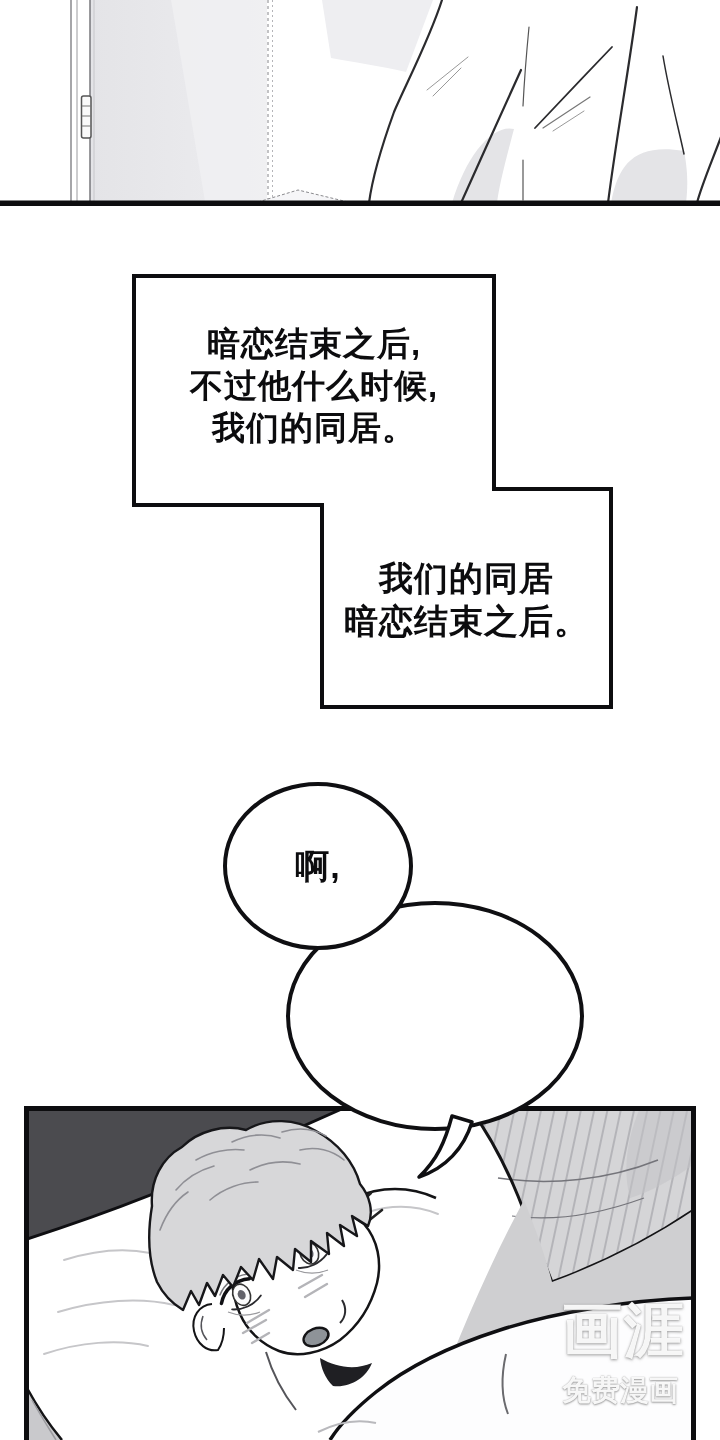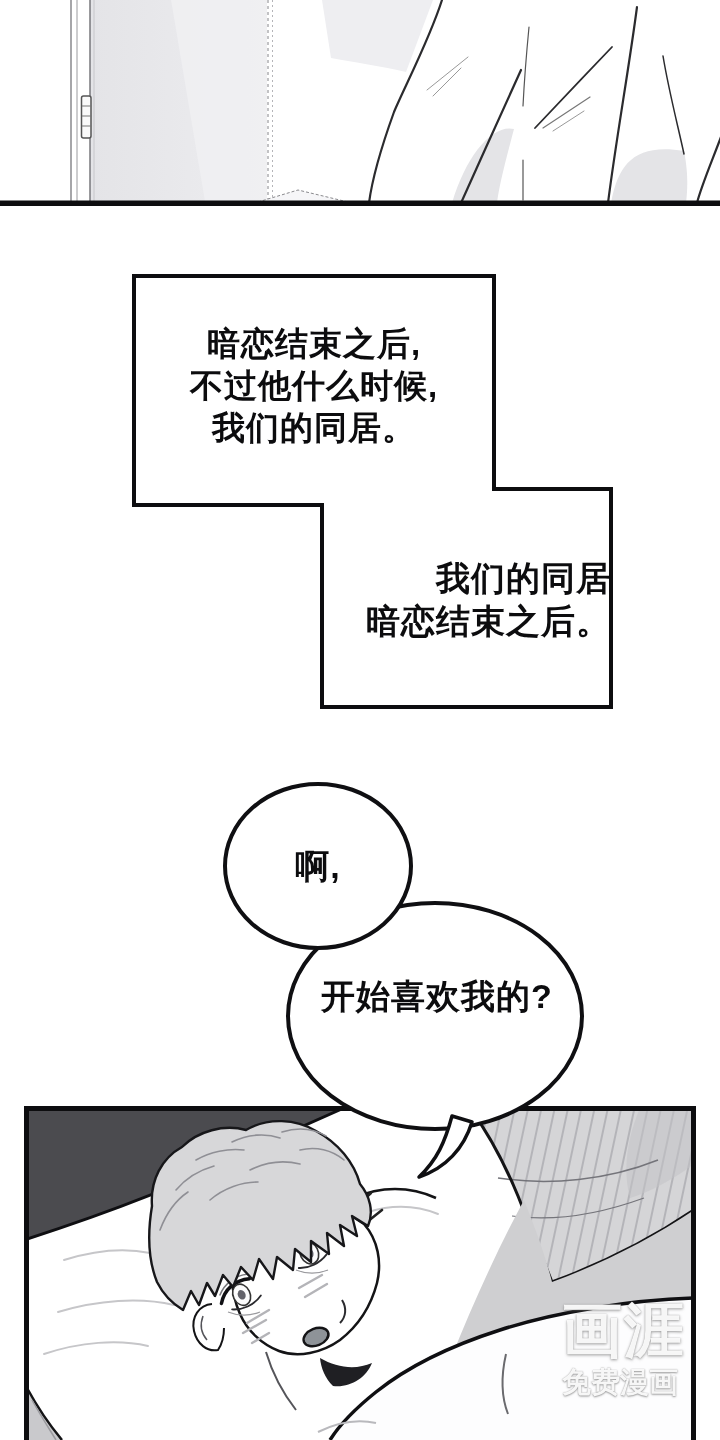--- a/index.html
+++ b/index.html
@@ -7,21 +7,21 @@
         font-family:"Liberation Sans","DejaVu Sans",sans-serif;}
   #art{position:absolute;left:0;top:0;}
   .txt{position:absolute;color:#0c0c0e;font-weight:bold;text-align:center;}
   .cap{font-size:33px;line-height:42px;letter-spacing:1px;}
   .bub{font-size:34px;line-height:43px;letter-spacing:1px;}
   .line{display:block;}
   #watermark{position:absolute;left:562px;top:1300px;width:150px;text-align:left;pointer-events:none;}
   #wm-logo{font-size:60px;line-height:62px;font-weight:800;color:rgba(255,255,255,.93);
            letter-spacing:2px;text-shadow:0 1px 3px rgba(100,100,100,.6),0 0 1px rgba(140,140,140,.8);}
   #wm-tag{font-size:29px;line-height:32px;font-weight:700;color:rgba(255,255,255,.93);
-          text-shadow:0 1px 2px rgba(100,100,100,.6),0 0 1px rgba(140,140,140,.8);margin-top:4px;}
+          text-shadow:0 1px 2px rgba(100,100,100,.6),0 0 1px rgba(140,140,140,.8);margin-top:12px;}
 </style>
 </head>
 <body>
 
 <div id="page">
 
 <svg id="art" width="720" height="1440" viewBox="0 0 720 1440">
   <defs>
     <linearGradient id="doorG" x1="0" y1="0" x2="1" y2="0">
       <stop offset="0" stop-color="#e4e4e7"></stop>
@@ -178,31 +178,30 @@
     <ellipse cx="318" cy="866" rx="93" ry="82" fill="#ffffff" stroke="#0f0f12" stroke-width="4"></ellipse>
   </g>
 </svg>
 
 <div class="txt cap" style="left:134px;top:323px;width:360px;">
   <span class="line">暗恋结束之后,</span>
   <span class="line">不过他什么时候,</span>
   <span class="line">我们的同居。</span>
 </div>
 
-<div class="txt cap" style="left:322px;top:557px;width:289px;font-size:34px;line-height:43px;text-align:right;">
+<div class="txt cap" style="left:322px;top:557px;width:289px;font-size:34px;line-height:43px;">
   <span class="line">我们的同居</span>
   <span class="line">暗恋结束之后。</span>
 </div>
 
 <div class="txt bub" style="left:240px;top:845px;width:156px;">
   <span class="line">啊,</span>
 </div>
 
 <div class="txt bub" style="left:300px;top:975px;width:274px;">
-  <span class="line">开始喜欢我的?</span>
 </div>
 
 <div id="watermark">
   <div id="wm-logo">画涯</div>
   <div id="wm-tag">免费漫画</div>
 </div>
 
 </div>
 
 </body></html>

